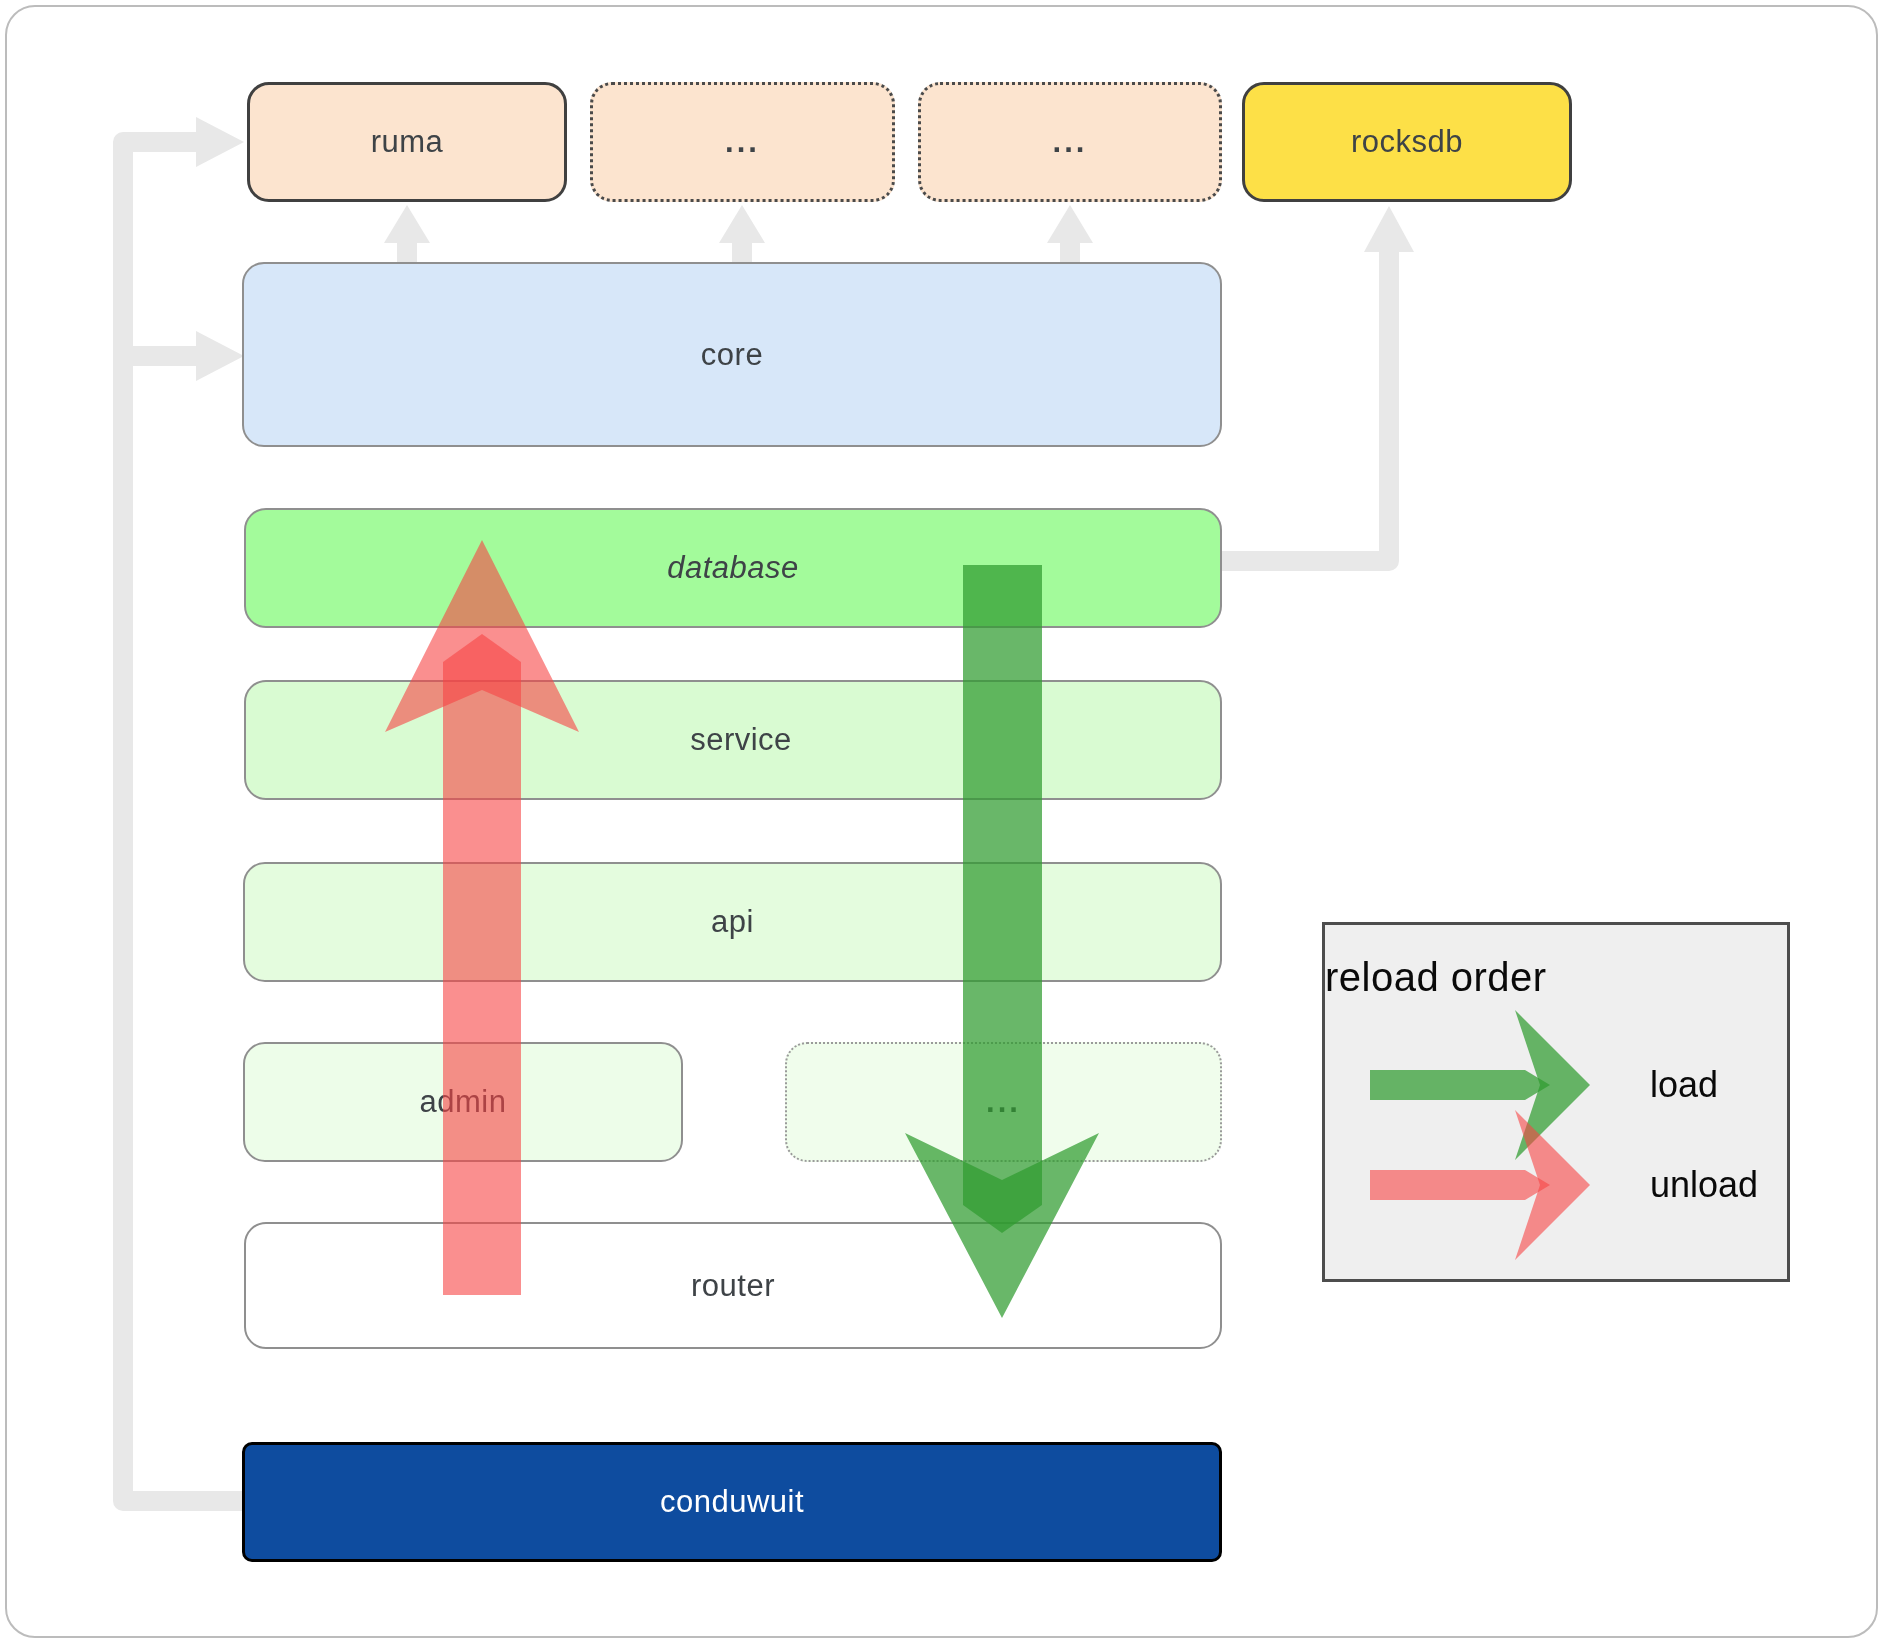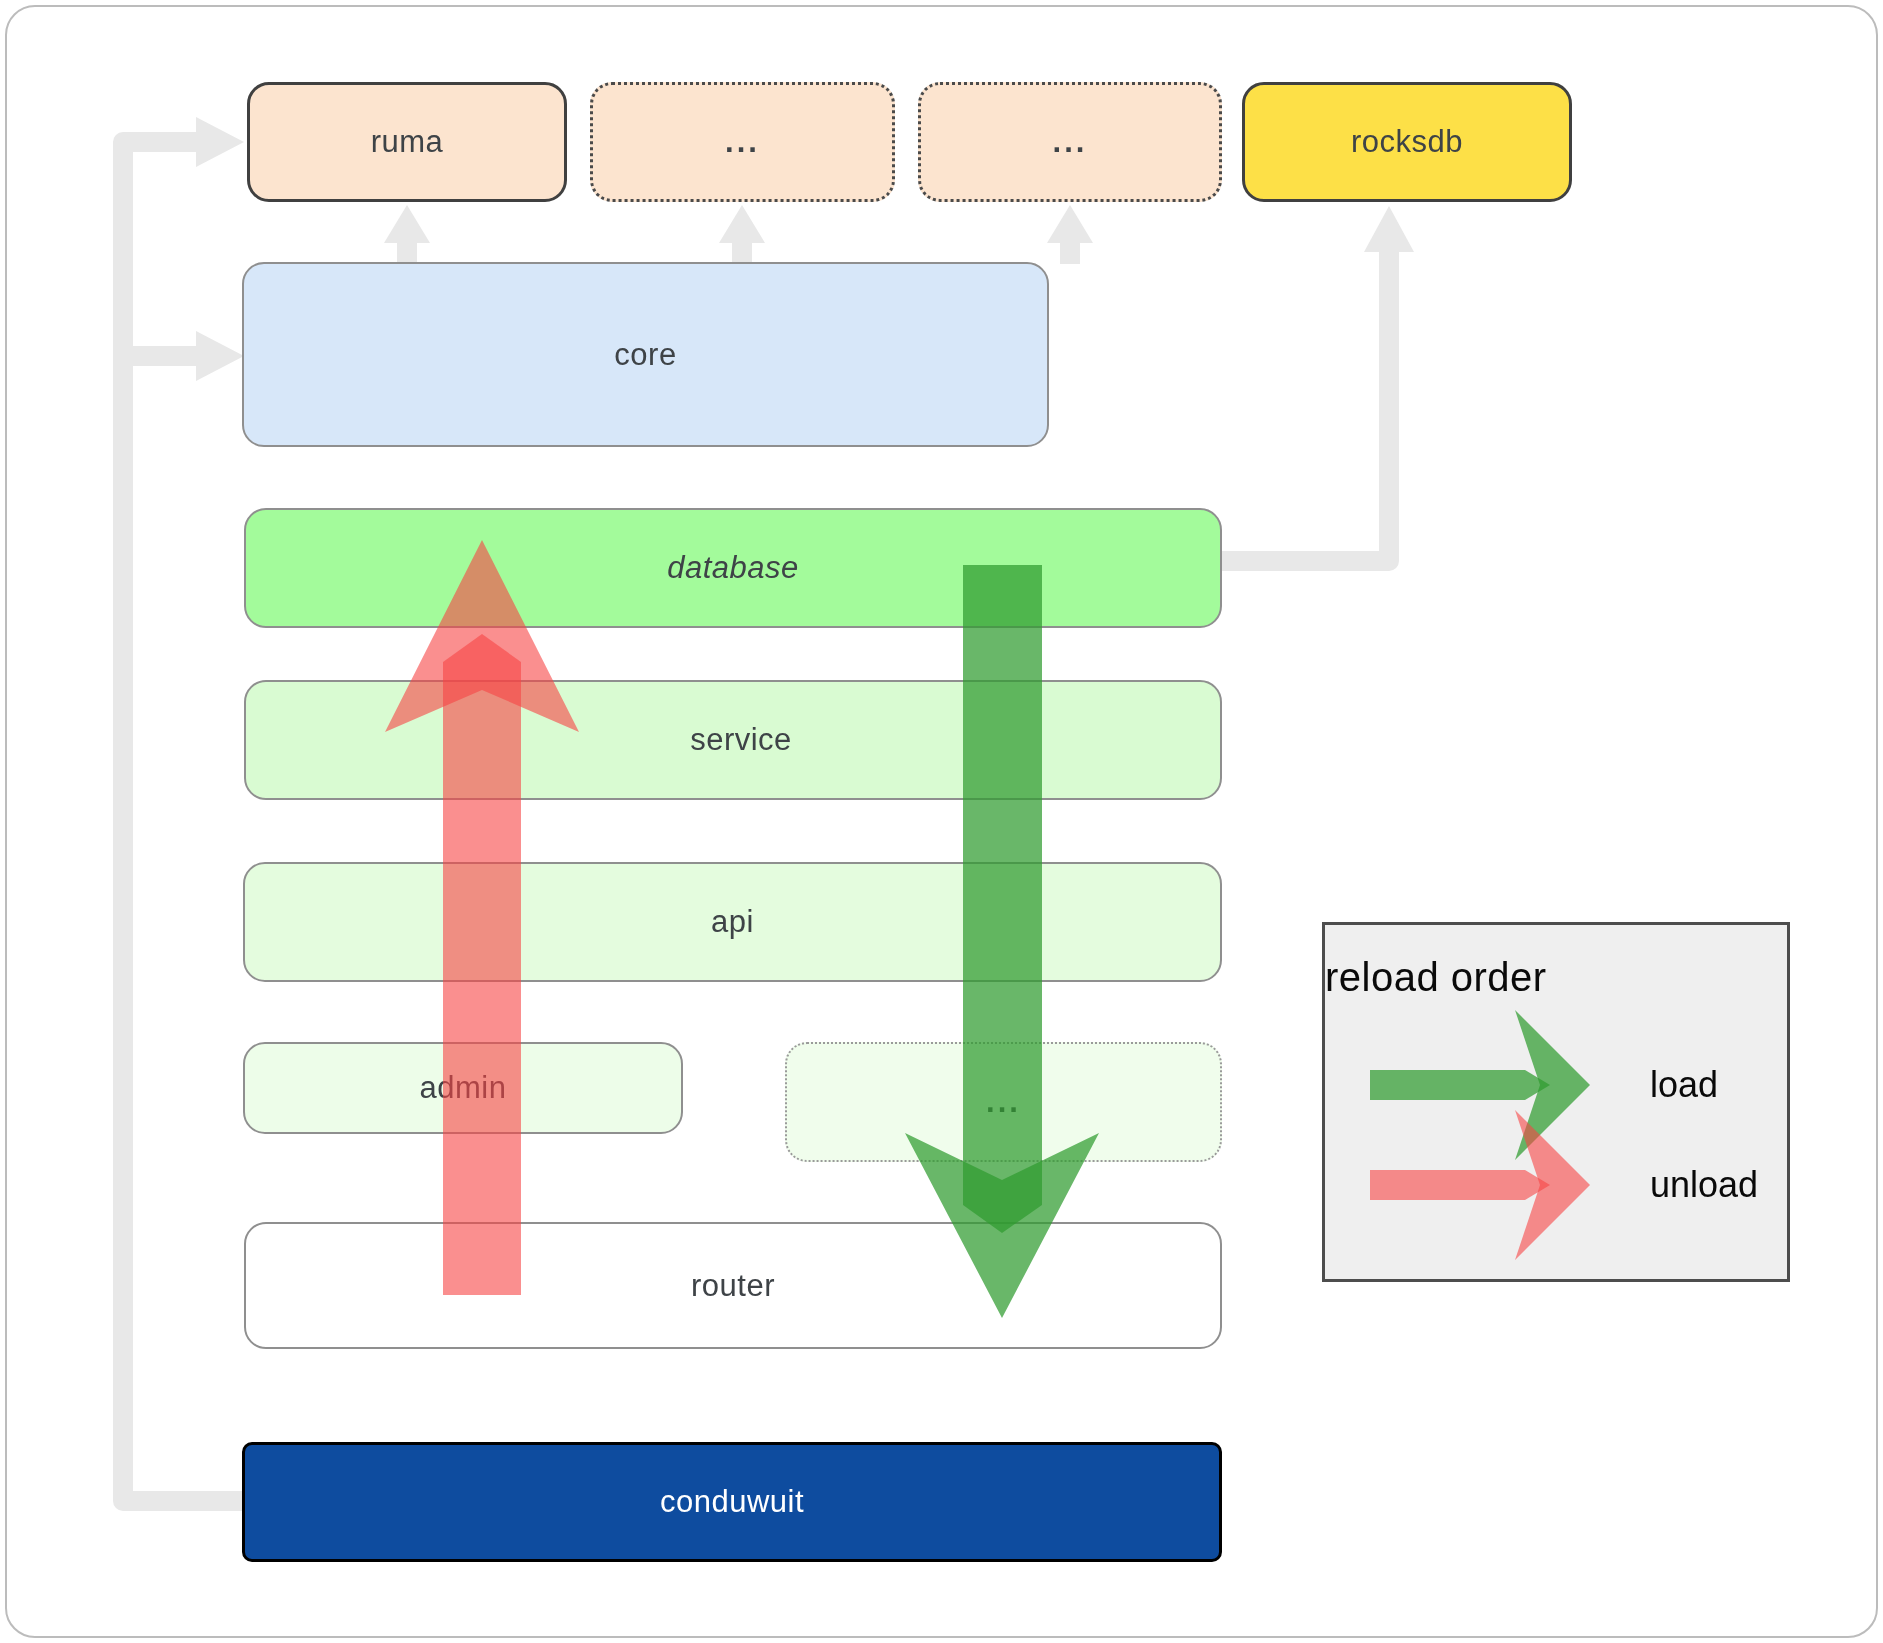--- a/index.html
+++ b/index.html
@@ -11,25 +11,25 @@
   svg.layer.flow{z-index:3;}
   .box{position:absolute;box-sizing:border-box;display:flex;align-items:center;justify-content:center;
     border-radius:22px;font-size:31px;color:#3e4347;z-index:2;letter-spacing:0.5px;}
   .dots{font-weight:bold;letter-spacing:3px;}
   
   .b-ruma    {left:247px;top:82px;width:320px;height:120px;background:#fce4cf;border:3px solid #404040;}
   .b-dots1   {left:590px;top:82px;width:305px;height:120px;background:#fce4cf;border:3px dotted #4a4a4a;}
   .b-dots2   {left:918px;top:82px;width:304px;height:120px;background:#fce4cf;border:3px dotted #4a4a4a;}
   .b-rocksdb {left:1242px;top:82px;width:330px;height:120px;background:#fde047;border:3px solid #404040;}
   
-  .b-core    {left:242px;top:262px;width:807px;height:185px;background:#d7e7f9;border:2px solid #8f8f8f;}
+  .b-core    {left:242px;top:262px;width:980px;height:185px;background:#d7e7f9;border:2px solid #8f8f8f;}
   .b-database{left:244px;top:508px;width:978px;height:120px;background:#a3fb9b;border:2px solid #8f8f8f;font-style:italic;}
   .b-service {left:244px;top:680px;width:978px;height:120px;background:#d9fbd2;border:2px solid #8f8f8f;padding-left:16px;}
   .b-api     {left:243px;top:862px;width:979px;height:120px;background:#e4fcde;border:2px solid #8f8f8f;}
-  .b-admin   {left:243px;top:1042px;width:440px;height:92px;background:#edfde9;border:2px solid #8f8f8f;}
+  .b-admin   {left:243px;top:1042px;width:440px;height:120px;background:#edfde9;border:2px solid #8f8f8f;}
   .b-dots3   {left:785px;top:1042px;width:437px;height:120px;background:#f0fdec;border:2.5px dotted #9a9a9a;}
   .b-router  {left:244px;top:1222px;width:978px;height:127px;background:#ffffff;border:2px solid #8f8f8f;}
   .b-conduwuit{left:242px;top:1442px;width:980px;height:120px;background:#0e4c9f;border:3px solid #000000;
     color:#ffffff;border-radius:10px;}
   
   .legend{position:absolute;left:1322px;top:922px;width:468px;height:360px;box-sizing:border-box;
     background:#efefef;border:3px solid #4d4d4d;z-index:2;}
   .legend-title{text-align:left;font-size:40px;color:#0a0a0a;margin-top:30px;letter-spacing:0.5px;}
   .legend-row{position:absolute;left:0;width:100%;height:170px;display:flex;align-items:center;}
   .legend-row.row-load{top:75px;}

